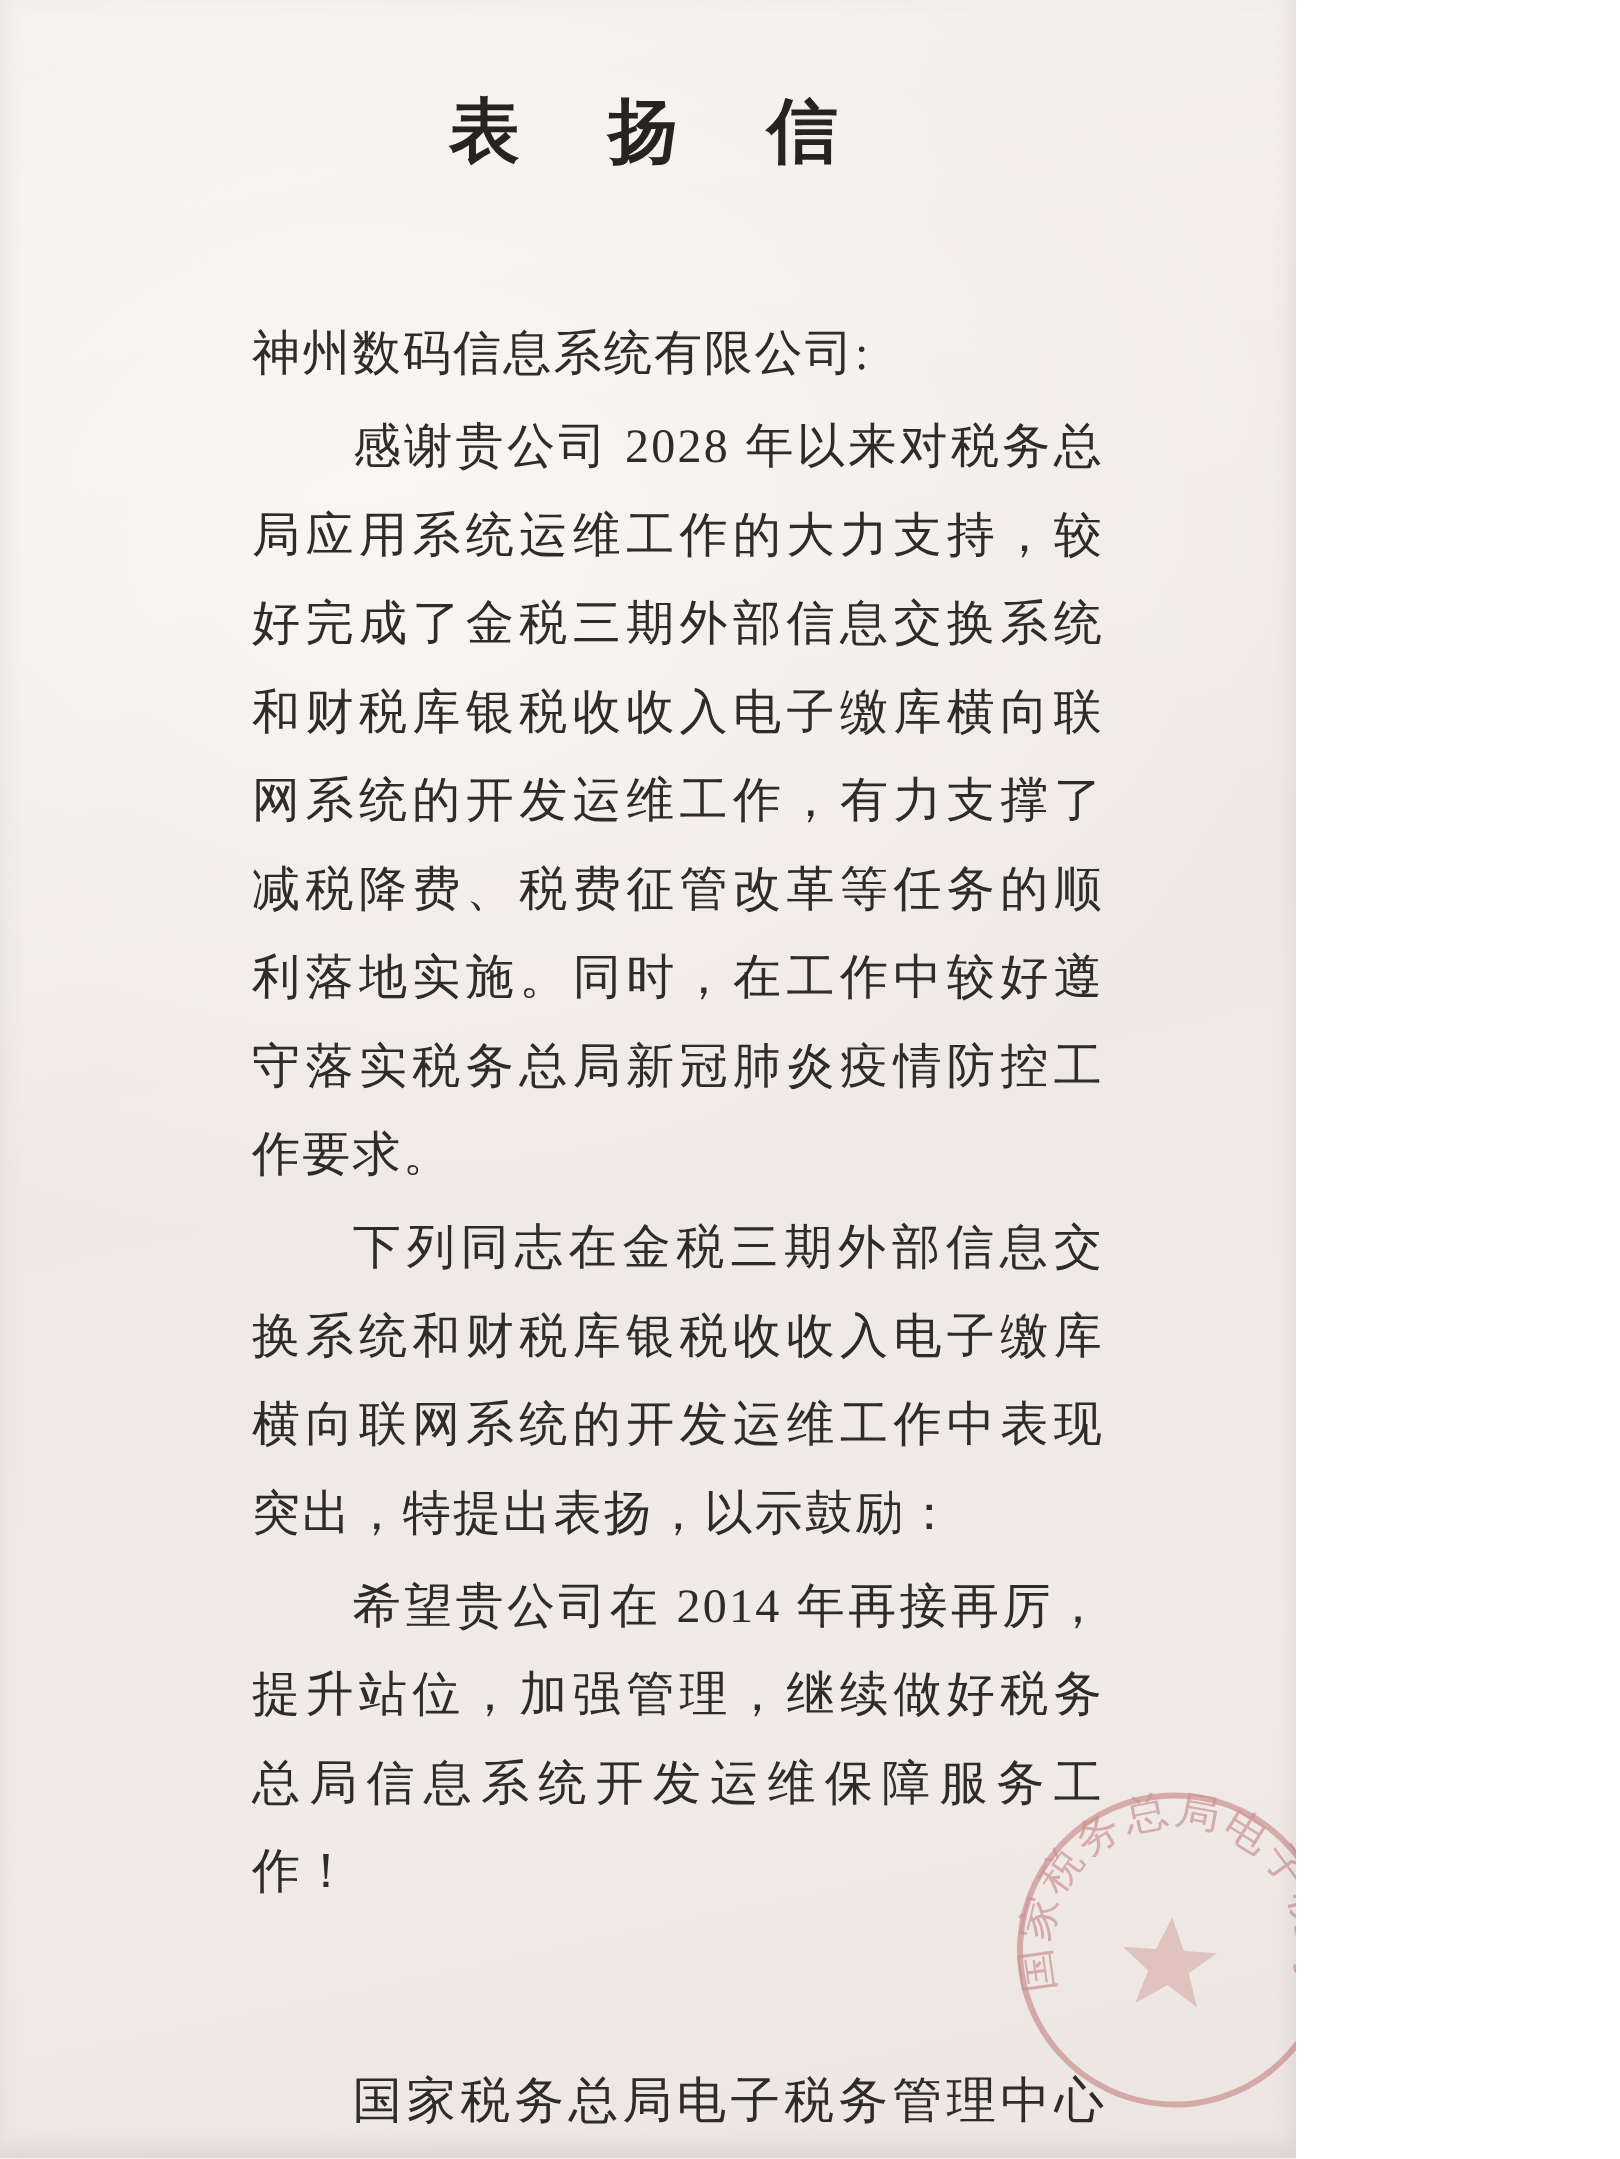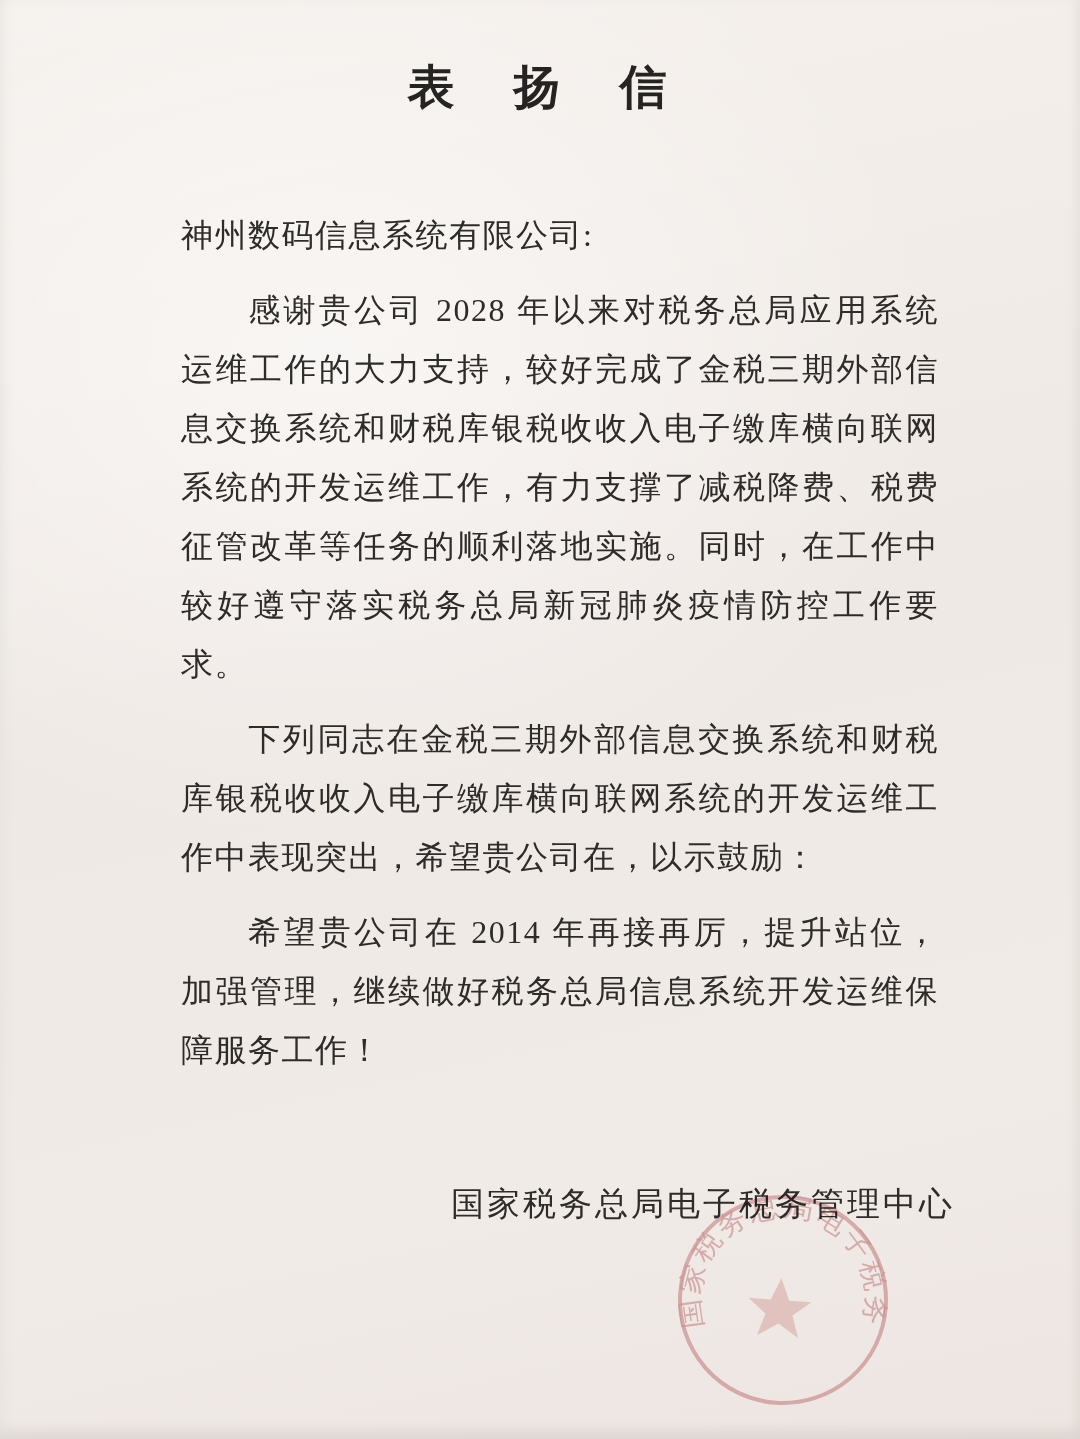--- a/index.html
+++ b/index.html
@@ -1,18 +1,18 @@
 <!DOCTYPE html>
 <html><head>
 <meta charset="utf-8">
 <style>
   html,body{margin:0;padding:0;}
   .page{
     position:relative;
-    width:1080px;height:1439px;
+    width:864px;height:1439px;
     overflow:hidden;
     background:
       radial-gradient(ellipse 900px 700px at 30% 25%, rgba(255,255,255,.5), rgba(255,255,255,0) 70%),
       linear-gradient(168deg,#f5f1ed 0%, #efe9e5 45%, #f1ebe7 78%, #ece5e1 100%);
     font-family:"Liberation Serif","DejaVu Serif",serif;
     color:#2e2c2a;
     box-shadow:inset 0 -6px 14px rgba(120,110,105,.18), inset 4px 0 10px rgba(255,255,255,.35);
   }
   .title{
     margin:0;
@@ -23,21 +23,21 @@
     letter-spacing:6px;
     color:#262422;
   }
   .content{
     margin:87px 125px 0 165px;
     font-size:32px;
     line-height:59px;
     letter-spacing:1.5px;
     text-align:justify;
   }
-  .content p{margin:16px;}
+  .content p{margin:3px;}
   .salutation{text-indent:0;}
   .para{text-indent:2.1em;}
   .sign-block{
     width:max-content;
     margin:104px 0 0 auto;
     padding-right:0;
     text-align:center;
   }
   .sign-org{
     font-size:33px;
@@ -67,21 +67,21 @@
 </head>
 <body>
 
 <div class="page">
 
   <h1 class="title">表　扬　信</h1>
 
   <div class="content">
     <p class="salutation">神州数码信息系统有限公司:</p>
     <p class="para">感谢贵公司 2028 年以来对税务总局应用系统运维工作的大力支持，较好完成了金税三期外部信息交换系统和财税库银税收收入电子缴库横向联网系统的开发运维工作，有力支撑了减税降费、税费征管改革等任务的顺利落地实施。同时，在工作中较好遵守落实税务总局新冠肺炎疫情防控工作要求。</p>
-    <p class="para">下列同志在金税三期外部信息交换系统和财税库银税收收入电子缴库横向联网系统的开发运维工作中表现突出，希望贵公司在，以示鼓励：</p>
+    <p class="para">下列同志在金税三期外部信息交换系统和财税库银税收收入电子缴库横向联网系统的开发运维工作中表现突出，特提出表扬，以示鼓励：</p>
     <p class="para">希望贵公司在 2014 年再接再厉，提升站位，加强管理，继续做好税务总局信息系统开发运维保障服务工作！</p>
 
     <div class="sign-block">
       <div class="sign-org">国家税务总局电子税务管理中心</div>
     </div>
   </div>
 
   <svg class="seal" viewBox="-112 -112 224 224" xmlns="http://www.w3.org/2000/svg">
     <defs>
       <path id="sealArc" d="M -77 32 A 83.5 83.5 0 1 1 77 32" fill="none"></path>

